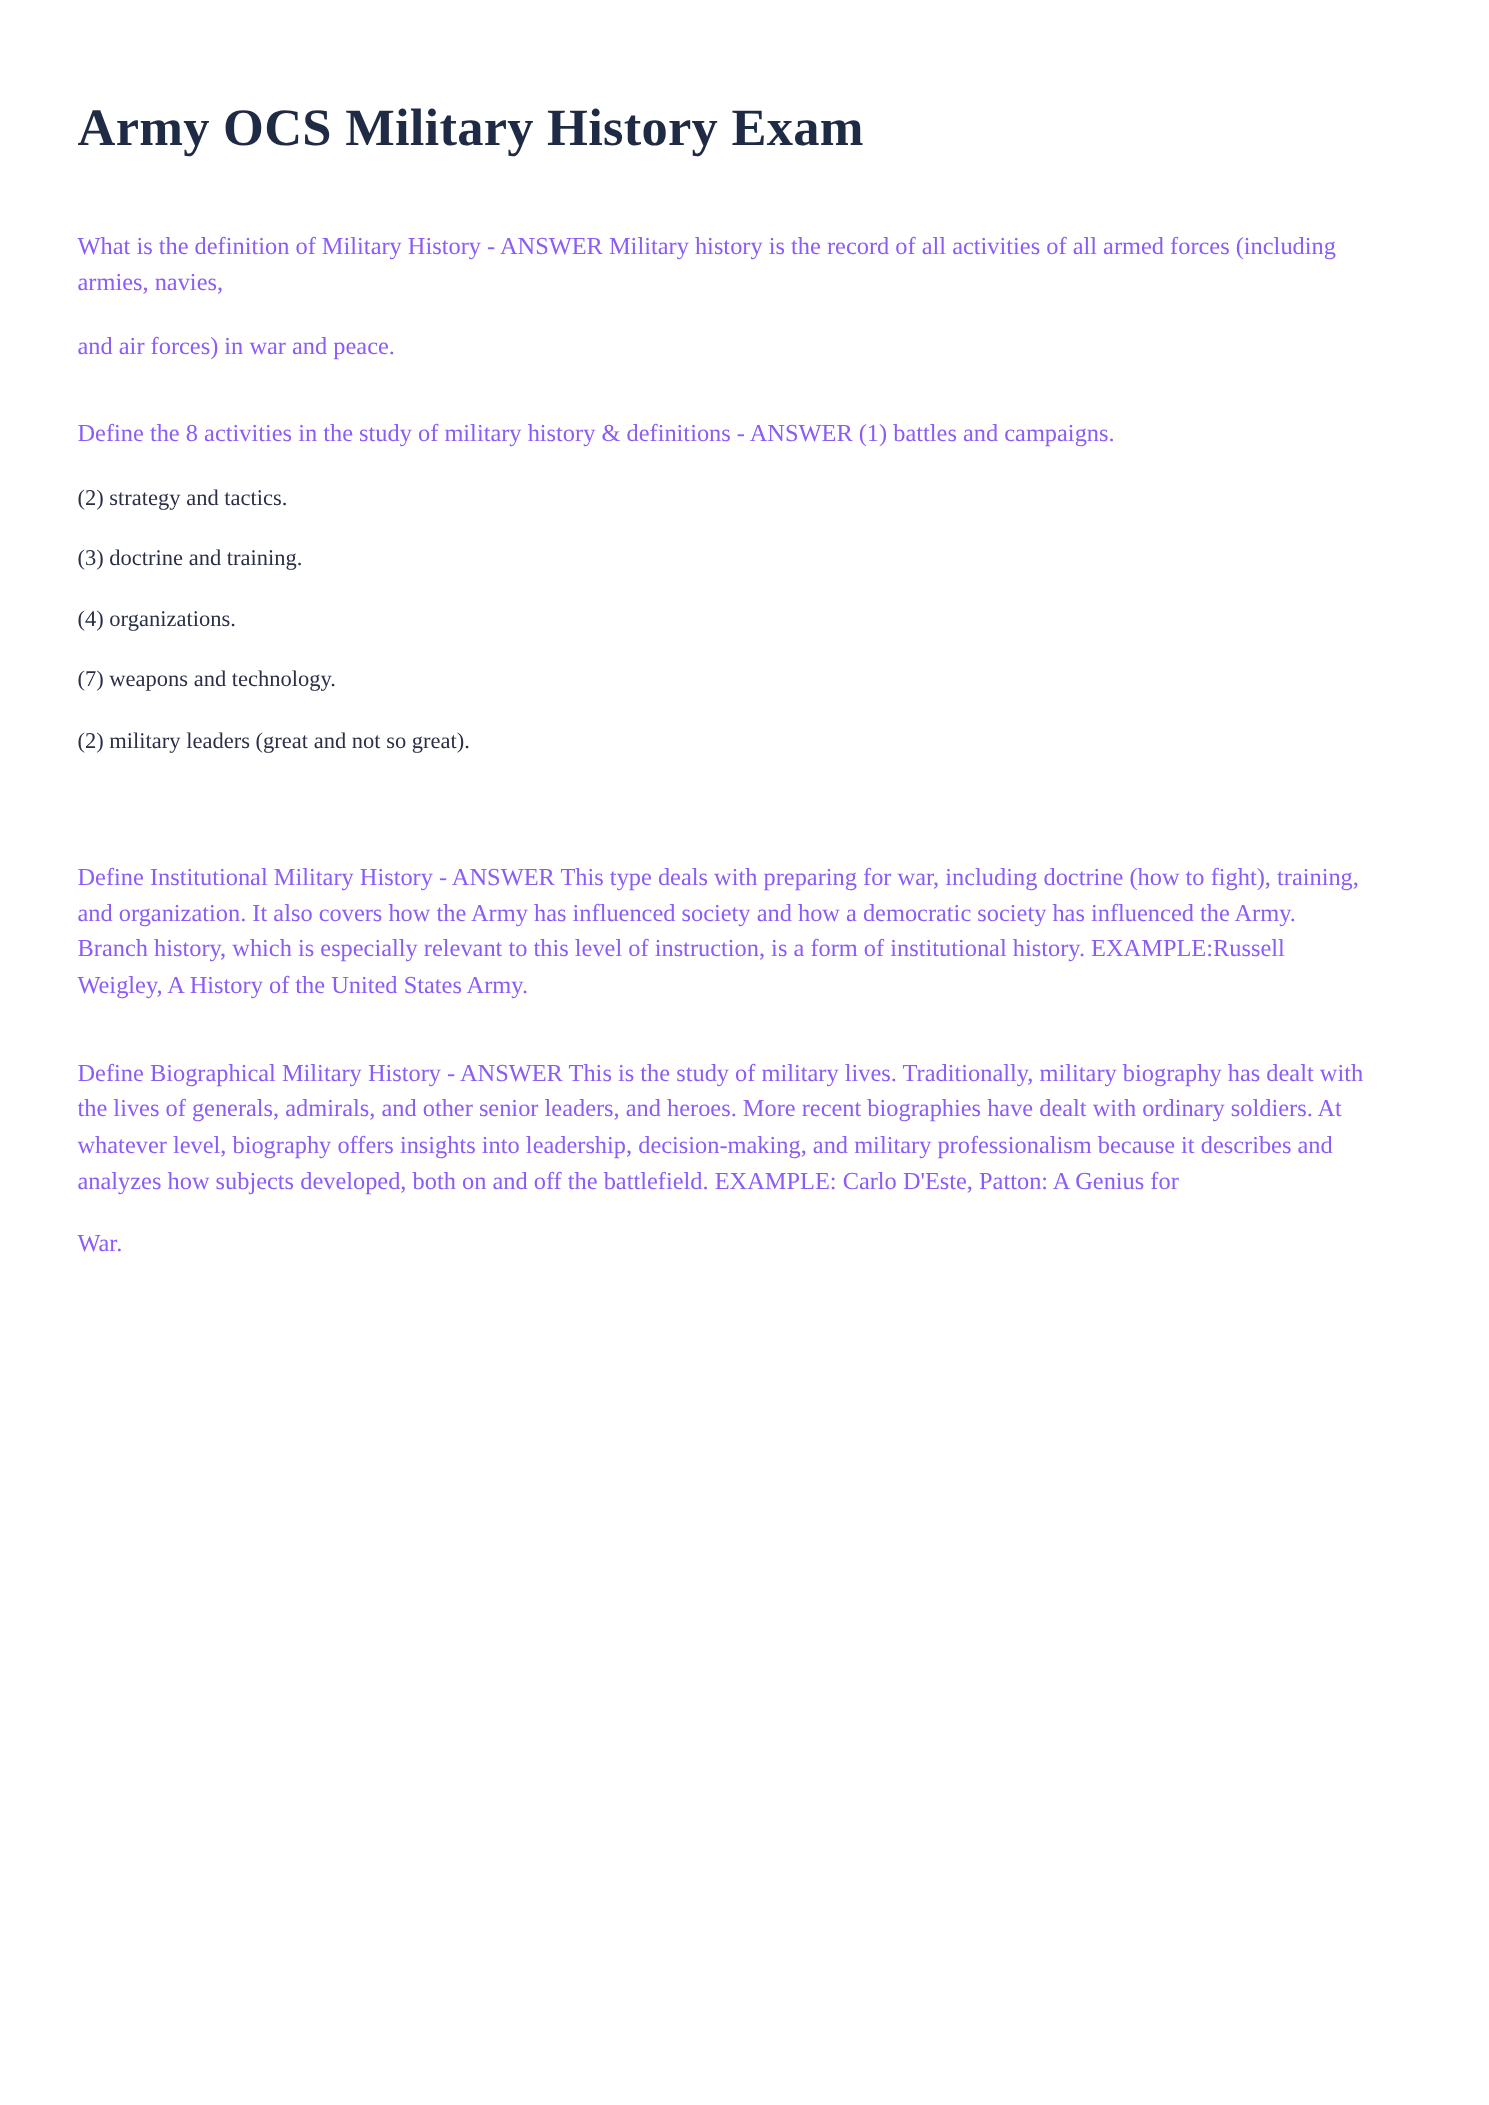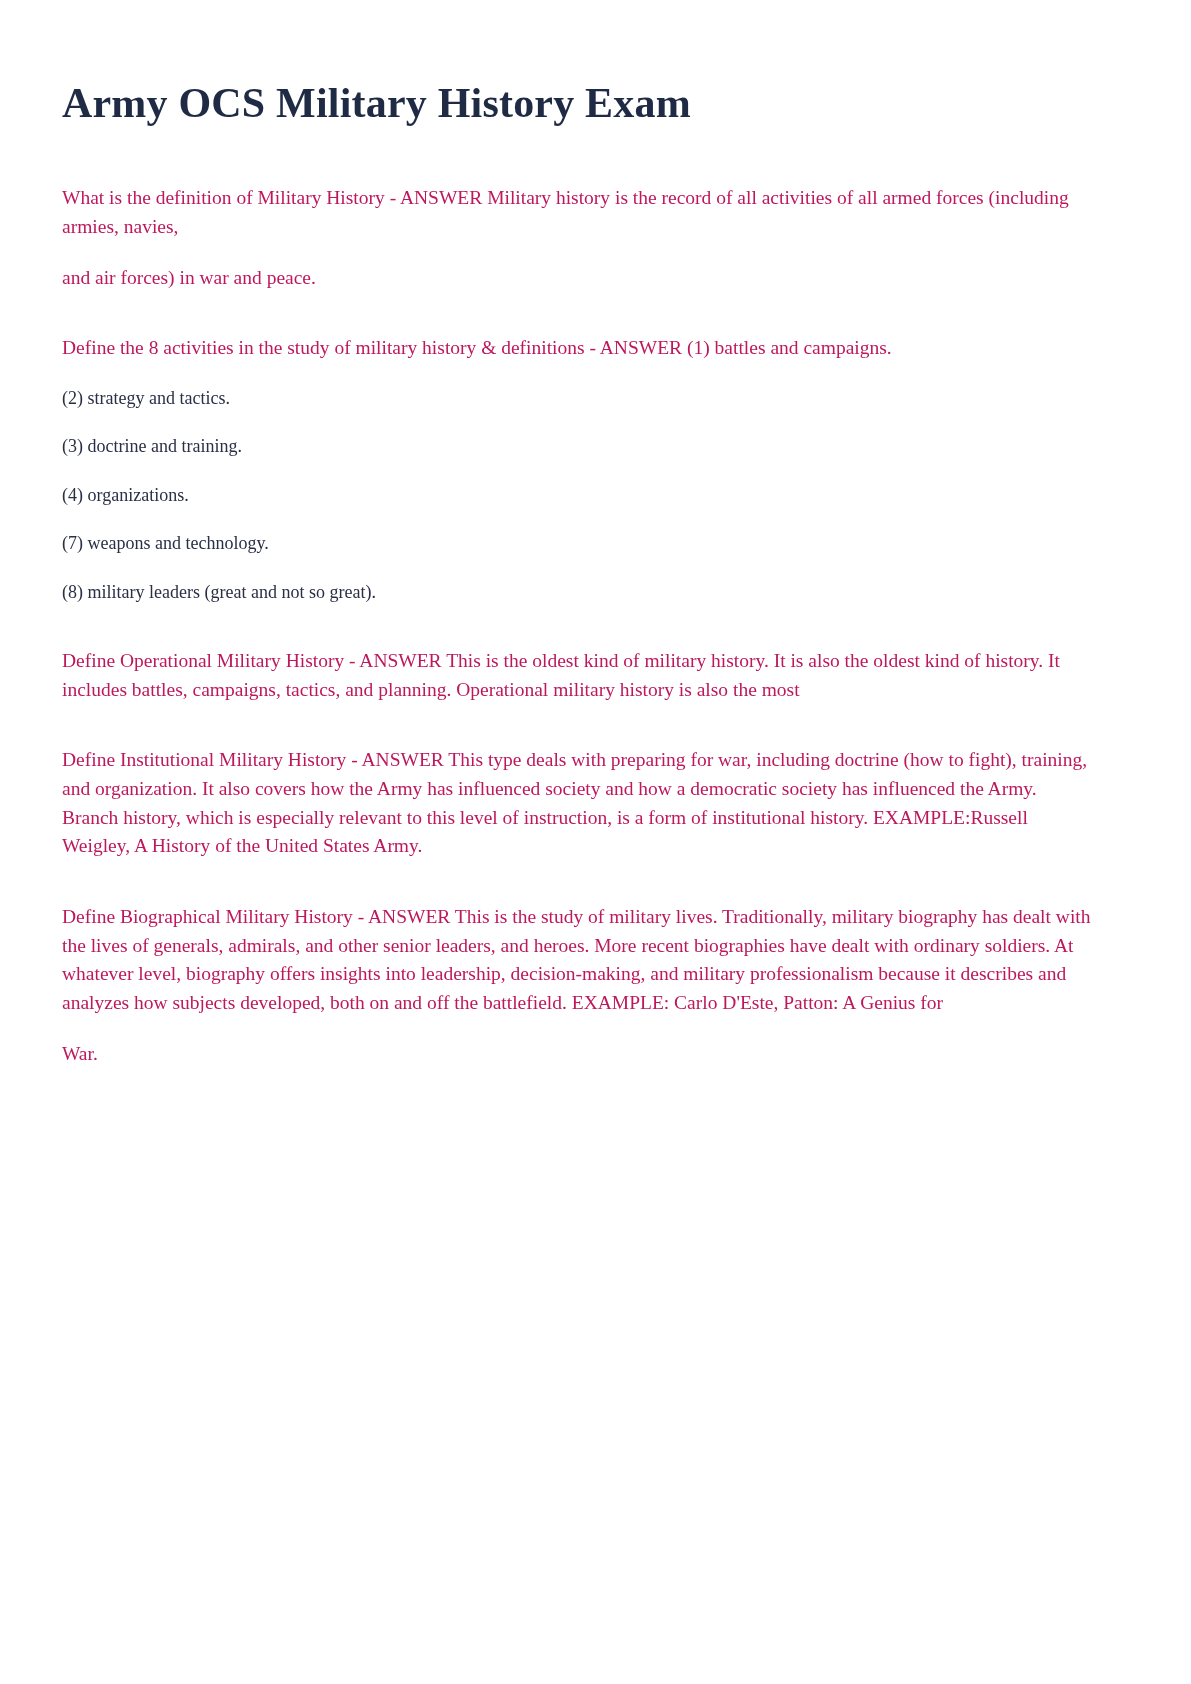--- a/index.html
+++ b/index.html
@@ -26,21 +26,21 @@
     font-size: 42px;
     font-weight: bold;
     color: #1f2a44;
     letter-spacing: 0.2px;
     margin: 0 0 58px 0;
     line-height: 1.1;
   }
   .para {
     font-size: 19.5px;
     line-height: 1.47;
-    color: #be185d;
+    color: #8b5cf6;
     margin: 0 0 22px 0;
     text-align: left;
   }
   .gap-md {
     height: 12px;
   }
   .list-line {
     font-size: 18px;
     line-height: 1.47;
     margin: 0 0 22px 0;
@@ -62,27 +62,26 @@
   </div>
 
   <div class="gap-md"></div>
 
   <div class="section">
     <p class="para">Define the 8 activities in the study of military history &amp; definitions - ANSWER (1) battles and campaigns.</p>
     <p class="list-line">(2) strategy and tactics.</p>
     <p class="list-line">(3) doctrine and training.</p>
     <p class="list-line">(4) organizations.</p>
     <p class="list-line">(7) weapons and technology.</p>
-    <p class="list-line">(8) military leaders (great and not so great).</p>
+    <p class="list-line">(2) military leaders (great and not so great).</p>
   </div>
 
   <div class="gap-md"></div>
 
   <div class="section">
-    <p class="para">Define Operational Military History - ANSWER This is the oldest kind of military history. It is also the oldest kind of history. It includes battles, campaigns, tactics, and planning. Operational military history is also the most</p>
   </div>
 
   <div class="gap-md"></div>
 
   <div class="section">
     <p class="para">Define Institutional Military History - ANSWER This type deals with preparing for war, including doctrine (how to fight), training, and organization. It also covers how the Army has influenced society and how a democratic society has influenced the Army. Branch history, which is especially relevant to this level of instruction, is a form of institutional history. EXAMPLE:Russell Weigley, A History of the United States Army.</p>
   </div>
 
   <div class="gap-md"></div>
 

